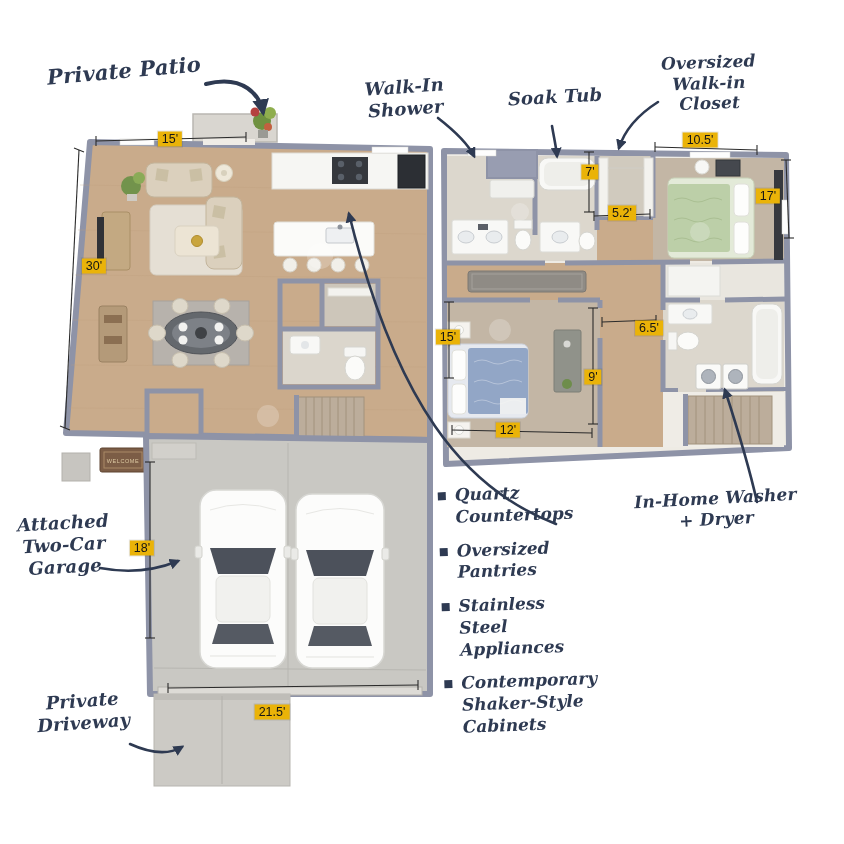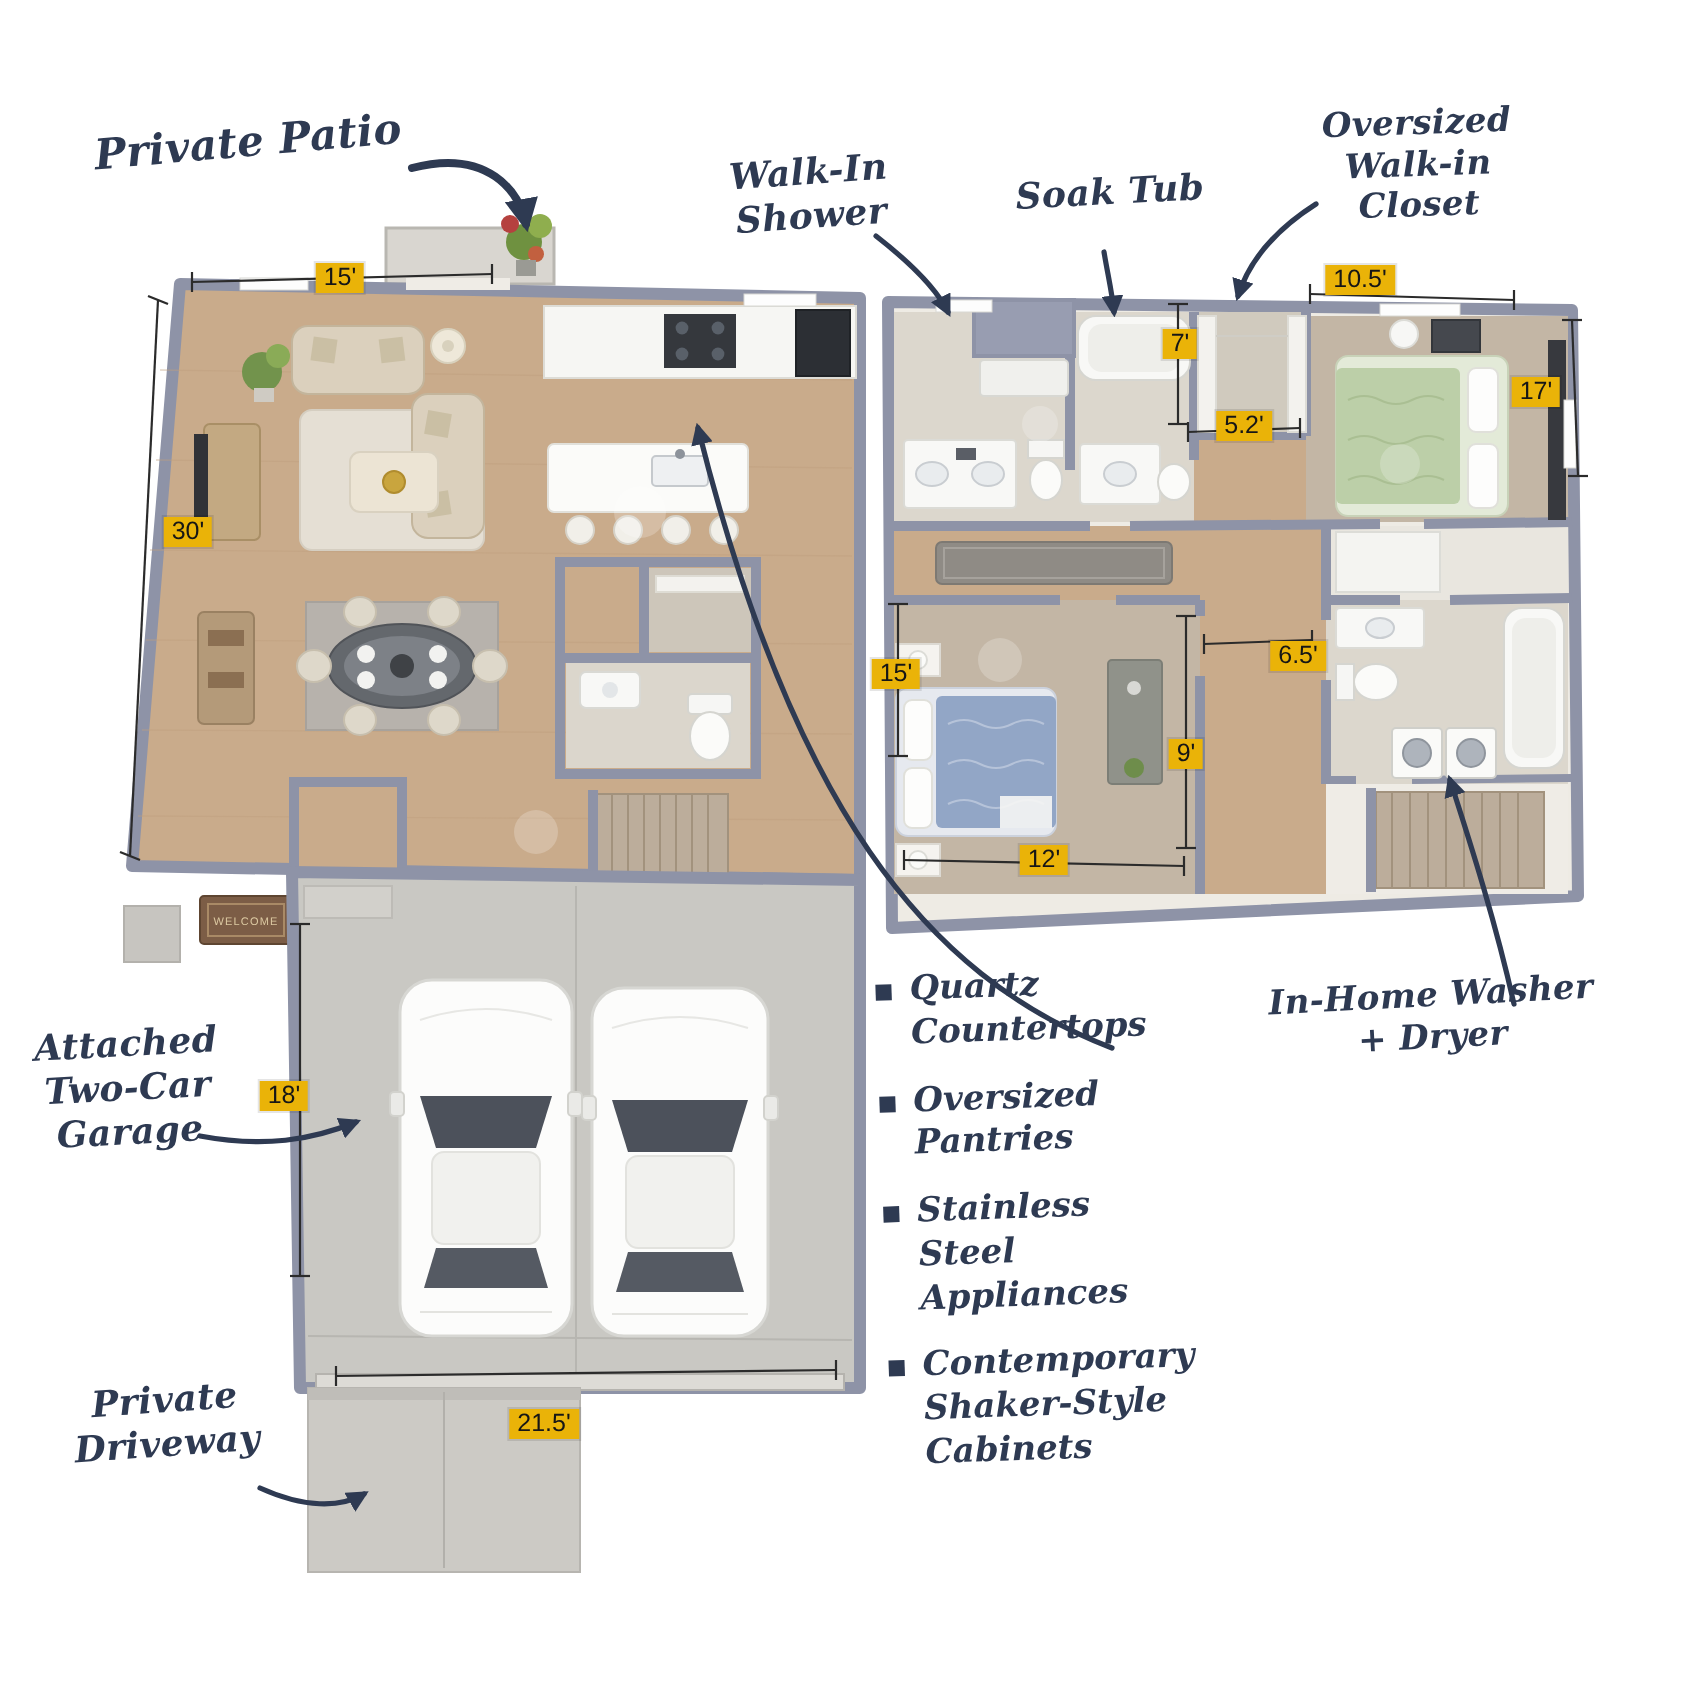--- a/index.html
+++ b/index.html
@@ -421,22 +421,22 @@
   <li>
     <span class="bullet"></span>
     <span class="txt">Contemporary Shaker-Style Cabinets</span>
   </li>
 </ul>
 
 <div class="dim" style="left:170px;top:139px">15'</div>
 <div class="dim" style="left:94px;top:266px">30'</div>
 <div class="dim" style="left:590px;top:172px">7'</div>
 <div class="dim" style="left:622px;top:213px">5.2'</div>
-<div class="dim" style="left:680px;top:140px">10.5'</div>
+<div class="dim" style="left:700px;top:140px">10.5'</div>
 <div class="dim" style="left:768px;top:196px">17'</div>
 <div class="dim" style="left:448px;top:337px">15'</div>
 <div class="dim" style="left:649px;top:328px">6.5'</div>
 <div class="dim" style="left:593px;top:377px">9'</div>
-<div class="dim" style="left:522px;top:430px">12'</div>
+<div class="dim" style="left:508px;top:430px">12'</div>
 <div class="dim" style="left:142px;top:548px">18'</div>
 <div class="dim" style="left:272px;top:712px">21.5'</div>
 
 </div>
 
 </body></html>

